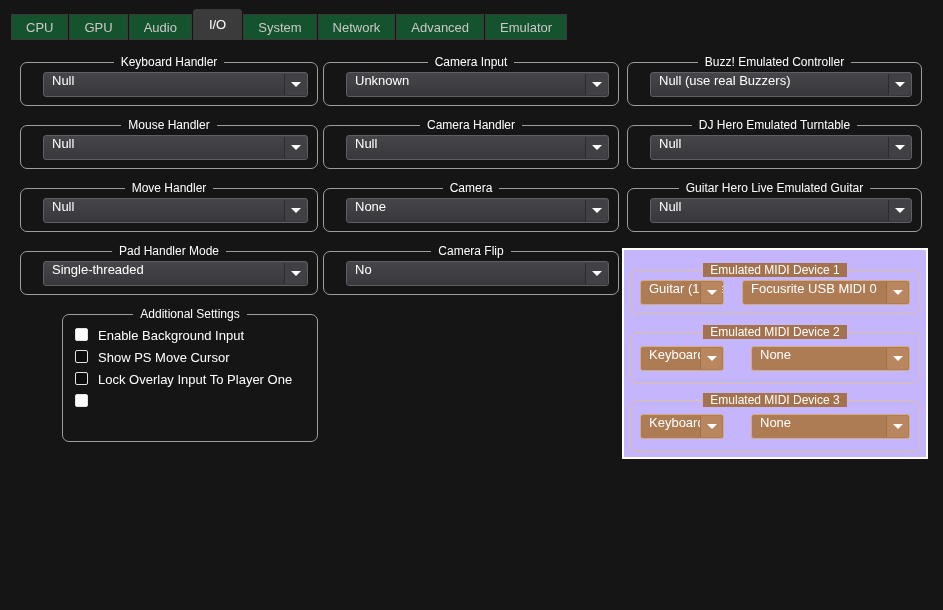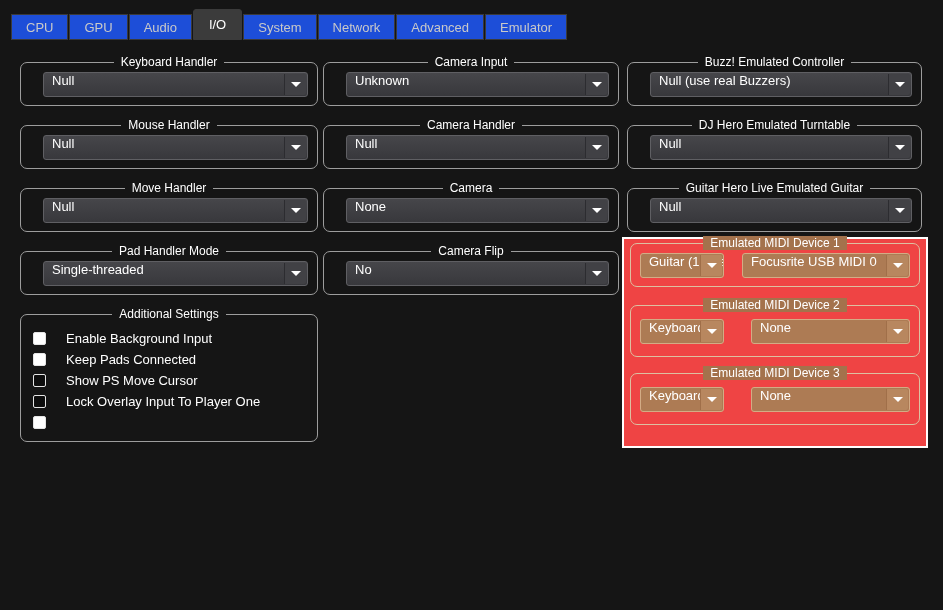--- a/index.html
+++ b/index.html
@@ -3,21 +3,21 @@
 <meta charset="utf-8">
 <style>
   html,body{margin:0;padding:0;background:#151515;}
   .app{
     position:relative;width:943px;height:610px;background:#151515;
     font-family:"Liberation Sans",sans-serif;overflow:hidden;
   }
   
   .tabbar{position:absolute;left:11px;top:8px;display:flex;align-items:flex-end;height:32px;}
   .tab{
-    height:26px;box-sizing:border-box;background:#1d4ed8;border:1px solid #3a3a3a;
+    height:26px;box-sizing:border-box;background:#14532d;border:1px solid #3a3a3a;
     color:#c9c9c9;font-size:13px;display:flex;align-items:center;padding:0 14px;margin-right:1px;
   }
   .tab.on{
     height:31px;background:#3b3b3b;border-color:#3b3b3b;color:#fff;
     border-radius:3px 3px 0 0;padding:0 15px;
   }
   
   .col{position:absolute;top:48px;}
   .col1{left:20px;width:298px;}
   .col2{left:323px;width:296px;}
@@ -41,28 +41,28 @@
     display:flex;align-items:flex-start;color:#fff;font-size:13px;
     padding:0 26px 0 8px;overflow:hidden;white-space:nowrap;
   }
   .arrow-btn{
     position:absolute;right:1px;top:1px;bottom:1px;width:21px;
     background:#414145;border-left:1px solid #2c2c30;border-radius:0 2px 2px 0;
     display:flex;align-items:center;justify-content:center;
   }
   .arrow{width:0;height:0;border-left:5px solid transparent;border-right:5px solid transparent;border-top:5px solid #fff;}
   
-  .group.tall{height:128px;flex-direction:column;align-items:stretch;justify-content:flex-start;padding:13px 12px 8px;}
-  .cbrow{display:flex;align-items:center;height:22px;gap:20px;color:#fff;font-size:13px;cursor:default;}
+  .group.tall{height:128px;flex-direction:column;align-items:stretch;justify-content:flex-start;padding:13px 12px 8px;margin-left:42px;}
+  .cbrow{display:flex;height:22px;gap:10px;color:#fff;font-size:13px;cursor:default;}
   .cb{width:13px;height:13px;box-sizing:border-box;border:1px solid #e4e4e4;border-radius:2px;background:#0d0d0d;flex:0 0 auto;}
   .cb.on{background:#ffffff;}
   
   .highlight{
-    position:absolute;left:-5px;top:189px;width:306px;height:211px;box-sizing:border-box;
-    border:2px solid #ffffff;background:#ef4444;padding:4px 5px 0;
+    position:absolute;left:-5px;top:200px;width:306px;height:211px;box-sizing:border-box;
+    border:2px solid #ffffff;background:#c4b5fd;padding:20px 5px 0;
   }
   .group.midi{border:1px solid #ddc0a1;margin:0 1px 18px;height:44px;padding:0 9px;}
   .group.midi:nth-child(2),.group.midi:nth-child(3){height:52px;margin-bottom:16px;gap:9px;}
   .group.midi .group-label span{background:#a4724c;}
   .combo.midi{
     background:#ad7b54;border-color:#d3ac85;
   }
   .combo.midi .arrow-btn{background:#b8875f;border-left-color:#a06f49;}
   .combo.midi-small{flex:0 0 84px;margin-right:18px;}
 </style>
@@ -135,24 +135,20 @@
           </span>
       </div>
     </div>
     <div class="group tall">
       <div class="group-label"><span>Additional Settings</span></div>
       <div class="cbrow">
         <span class="cb on"></span>
         <span>Enable Background Input</span>
       </div>
       <div class="cbrow">
-        <span class="cb on"></span>
-        <span>Keep Pads Connected</span>
-      </div>
-      <div class="cbrow">
         <span class="cb"></span>
         <span>Show PS Move Cursor</span>
       </div>
       <div class="cbrow">
         <span class="cb"></span>
         <span>Lock Overlay Input To Player One</span>
       </div>
       <div class="cbrow">
         <span class="cb on"></span>
       </div>

